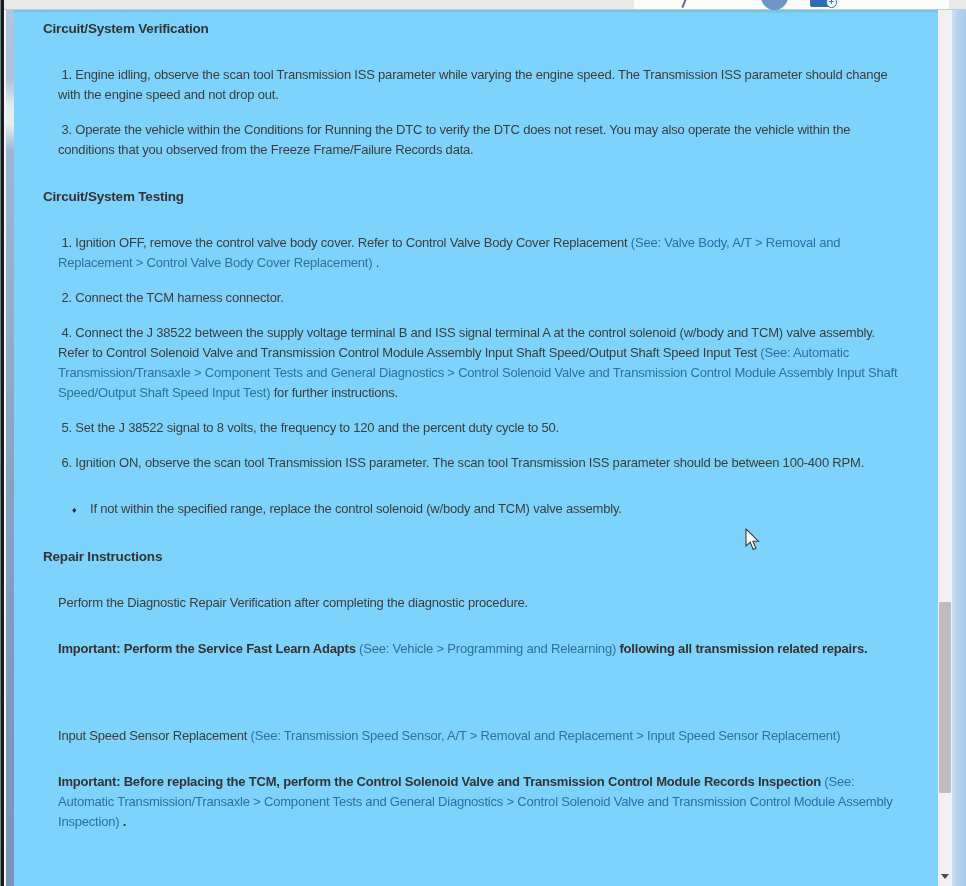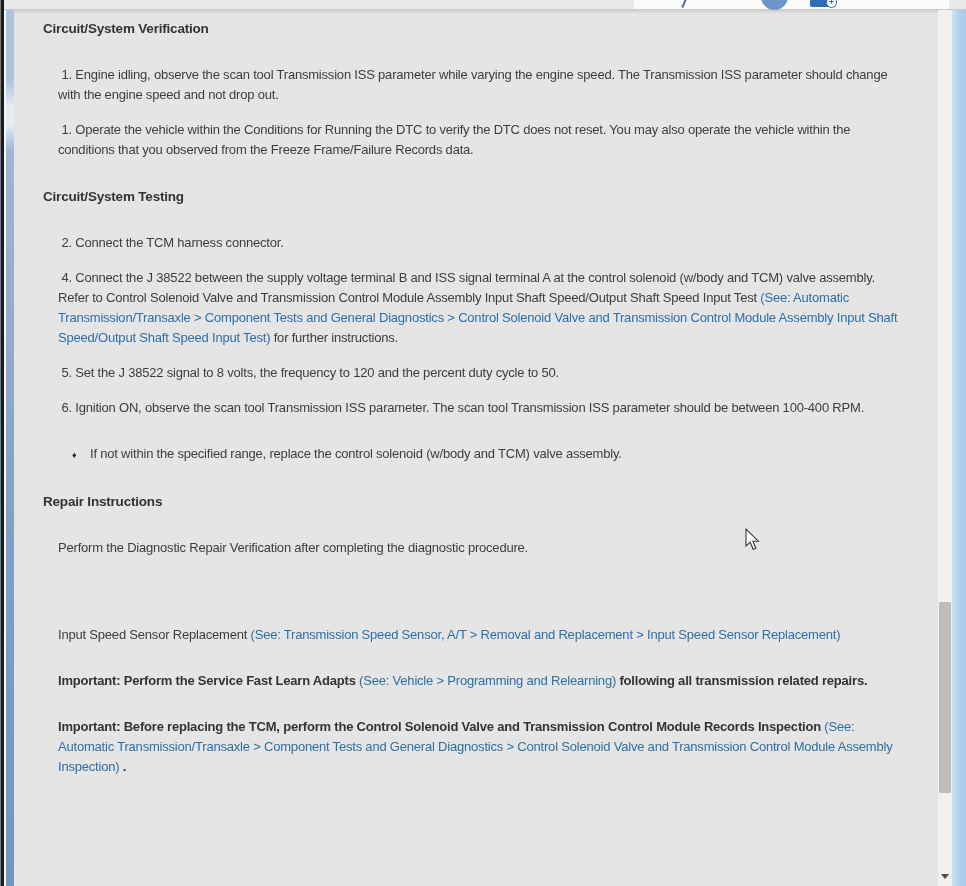--- a/index.html
+++ b/index.html
@@ -53,21 +53,21 @@
   }
   .scroll-thumb{
     position:absolute;left:1px;top:592px;width:12px;height:191px;background:#bdbdbd;border-radius:1px;
   }
   .scroll-arrow-down{
     position:absolute;left:3px;bottom:7px;width:0;height:0;
     border-left:4px solid transparent;border-right:4px solid transparent;border-top:5px solid #4a4a4a;
   }
   
   .doc{
-    position:absolute;left:14px;top:9px;right:28px;bottom:0;background:#e5e5e5;
+    position:absolute;left:14px;top:9px;right:28px;bottom:0;background:#7dd3fc;
     box-sizing:border-box;padding:10px 16px 16px 29px;
     color:#3d3d3d;font-size:13px;line-height:20px;letter-spacing:-0.2px;
   }
   .h{font-weight:700;margin:0 0 26px 0;font-size:13.5px;color:#333;}
   .h.mt{margin-top:27px;}
   .para{margin:15px;white-space:pre-wrap;}
   .mt-sm{margin-top:26px;}
   .mt-lg{margin-top:67px;}
   .b{font-weight:700;color:#333;}
   .lnk{color:#2e6ea9;text-decoration:none;cursor:pointer;}
@@ -96,38 +96,39 @@
 
 <div class="scrollbar">
   <div class="scroll-thumb"></div>
   <div class="scroll-arrow-down"></div>
 </div>
 
 <div class="doc">
 
   <div class="h">Circuit/System Verification</div>
   <p class="para"> 1. Engine idling, observe the scan tool Transmission ISS parameter while varying the engine speed. The Transmission ISS parameter should change with the engine speed and not drop out.</p>
-  <p class="para"> 1. Operate the vehicle within the Conditions for Running the DTC to verify the DTC does not reset. You may also operate the vehicle within the conditions that you observed from the Freeze Frame/Failure Records data.</p>
+  <p class="para"> 3. Operate the vehicle within the Conditions for Running the DTC to verify the DTC does not reset. You may also operate the vehicle within the conditions that you observed from the Freeze Frame/Failure Records data.</p>
 
   <div class="h mt">Circuit/System Testing</div>
 
+  <p class="para"><span> 1. Ignition OFF, remove the control valve body cover. Refer to Control Valve Body Cover Replacement </span><a class="lnk">(See: Valve Body, A/T &gt; Removal and Replacement &gt; Control Valve Body Cover Replacement)</a><span> .</span></p>
   <p class="para"> 2. Connect the TCM harness connector.</p>
   <p class="para"><span> 4. Connect the J 38522 between the supply voltage terminal B and ISS signal terminal A at the control solenoid (w/body and TCM) valve assembly. Refer to Control Solenoid Valve and Transmission Control Module Assembly Input Shaft Speed/Output Shaft Speed Input Test </span><a class="lnk">(See: Automatic Transmission/Transaxle &gt; Component Tests and General Diagnostics &gt; Control Solenoid Valve and Transmission Control Module Assembly Input Shaft Speed/Output Shaft Speed Input Test)</a><span> for further instructions.</span></p>
   <p class="para"> 5. Set the J 38522 signal to 8 volts, the frequency to 120 and the percent duty cycle to 50.</p>
   <p class="para"> 6. Ignition ON, observe the scan tool Transmission ISS parameter. The scan tool Transmission ISS parameter should be between 100-400 RPM.</p>
 
   <p class="para bullet mt-sm"><span class="diamond">♦</span><span>If not within the specified range, replace the control solenoid (w/body and TCM) valve assembly.</span></p>
 
 
   <div class="h mt">Repair Instructions</div>
   <p class="para">Perform the Diagnostic Repair Verification after completing the diagnostic procedure.</p>
 
+  <p class="para mt-sm"><span class="b">Important: Perform the Service Fast Learn Adapts </span><a class="lnk">(See: Vehicle &gt; Programming and Relearning)</a><span class="b"> following all transmission related repairs.</span></p>
+
   <p class="para mt-lg"><span>Input Speed Sensor Replacement </span><a class="lnk">(See: Transmission Speed Sensor, A/T &gt; Removal and Replacement &gt; Input Speed Sensor Replacement)</a></p>
-
-  <p class="para mt-sm"><span class="b">Important: Perform the Service Fast Learn Adapts </span><a class="lnk">(See: Vehicle &gt; Programming and Relearning)</a><span class="b"> following all transmission related repairs.</span></p>
 
   <p class="para mt-sm"><span class="b">Important: Before replacing the TCM, perform the Control Solenoid Valve and Transmission Control Module Records Inspection </span><a class="lnk">(See: Automatic Transmission/Transaxle &gt; Component Tests and General Diagnostics &gt; Control Solenoid Valve and Transmission Control Module Assembly Inspection)</a><span class="b"> .</span></p>
 
 </div>
 
 <svg class="cursor" width="16" height="24" viewBox="0 0 16 24">
   <path d="M1,1 L1,18 L5.2,14.2 L8.2,21.5 L10.9,20.3 L7.9,13.2 L13.4,13.2 Z" fill="#ffffff" stroke="#3a3a3a" stroke-width="1.1"></path>
 </svg>
 
 </body></html>

